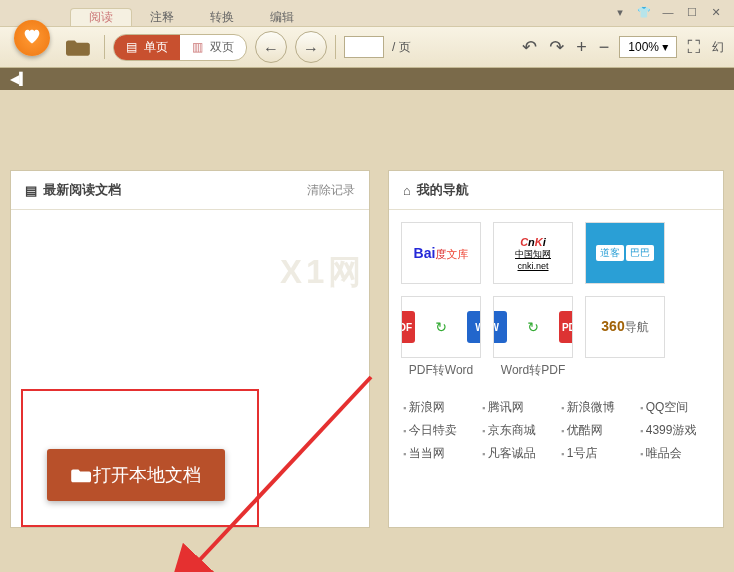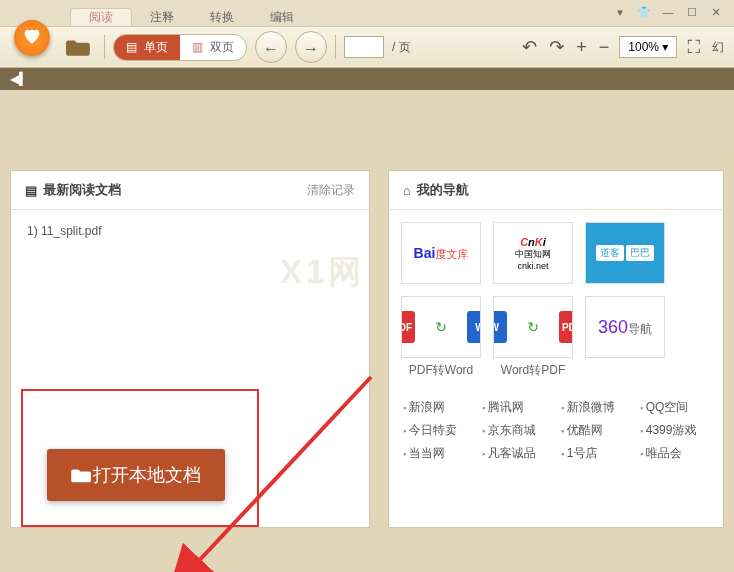--- a/index.html
+++ b/index.html
@@ -61,24 +61,24 @@
 
 .links-grid { display: grid; grid-template-columns: repeat(4, 1fr); gap: 6px 10px; padding: 8px 14px; font-size: 12px; }
 .link-item { color: #555; cursor: pointer; }
 .link-item::before { content: "▪ "; color: #999; font-size: 9px; }
 
 .watermark { position: absolute; top: 250px; left: 280px; font-size: 33px; font-weight: bold; color: rgba(200,190,160,0.3); pointer-events: none; letter-spacing: 4px; z-index: 1; }
 
 .baidu-text { color: #2529d8; font-weight: bold; font-size: 14px; }
 .baidu-wk { color: #e43; font-size: 11px; }
 .cnki-text { font-style: italic; font-weight: bold; }
-.cnki-sub { font-size: 9px; }
+.cnki-sub { font-size: 9px; text-decoration: underline; }
 .daoke { background: #2a9fd6; color: #fff; width: 100%; height: 100%; display: flex; flex-direction: row; align-items: center; justify-content: center; }
 .daoke span { background: #fff; color: #2a9fd6; padding: 1px 4px; margin: 1px; font-size: 10px; border-radius: 2px; }
-.g360 { color: #6d28d9; font-weight: normal; font-size: 18px; }
+.g360 { color: #a16207; font-weight: bold; font-size: 14px; }
 
 .pdf-word-icon { display: flex; align-items: center; gap: 20px; }
 .doc-badge { width: 26px; height: 32px; border-radius: 3px; display: flex; align-items: center; justify-content: center; color: #fff; font-size: 10px; font-weight: bold; }
 .pdf-b { background: #d33; }
 .word-b { background: #2266cc; }
 .arrow-conv { color: #3a3; font-size: 14px; }
 </style>
 </head>
 <body>
 
@@ -145,23 +145,20 @@
 <div class="content">
 
   <div class="panel panel-left">
     <div class="panel-header">
       <div class="ph-title">
         <span>▤</span>
         <span>最新阅读文档</span>
       </div>
       <div class="ph-action">清除记录</div>
     </div>
-    <div class="file-list">
-      <div class="file-item">1) 11_split.pdf</div>
-    </div>
 
     <svg class="arrow-annot" width="220" height="220">
       <defs>
           <marker id="ah" markerWidth="12" markerHeight="12" refX="2" refY="6" orient="auto">
             <path d="M0,0 L12,6 L0,12 z" fill="#e53030"></path>
           </marker>
         </defs>
       <line x1="200" y1="8" x2="24" y2="196" stroke="#e53030" stroke-width="4" marker-end="url(#ah)"></line>
     </svg>
 

